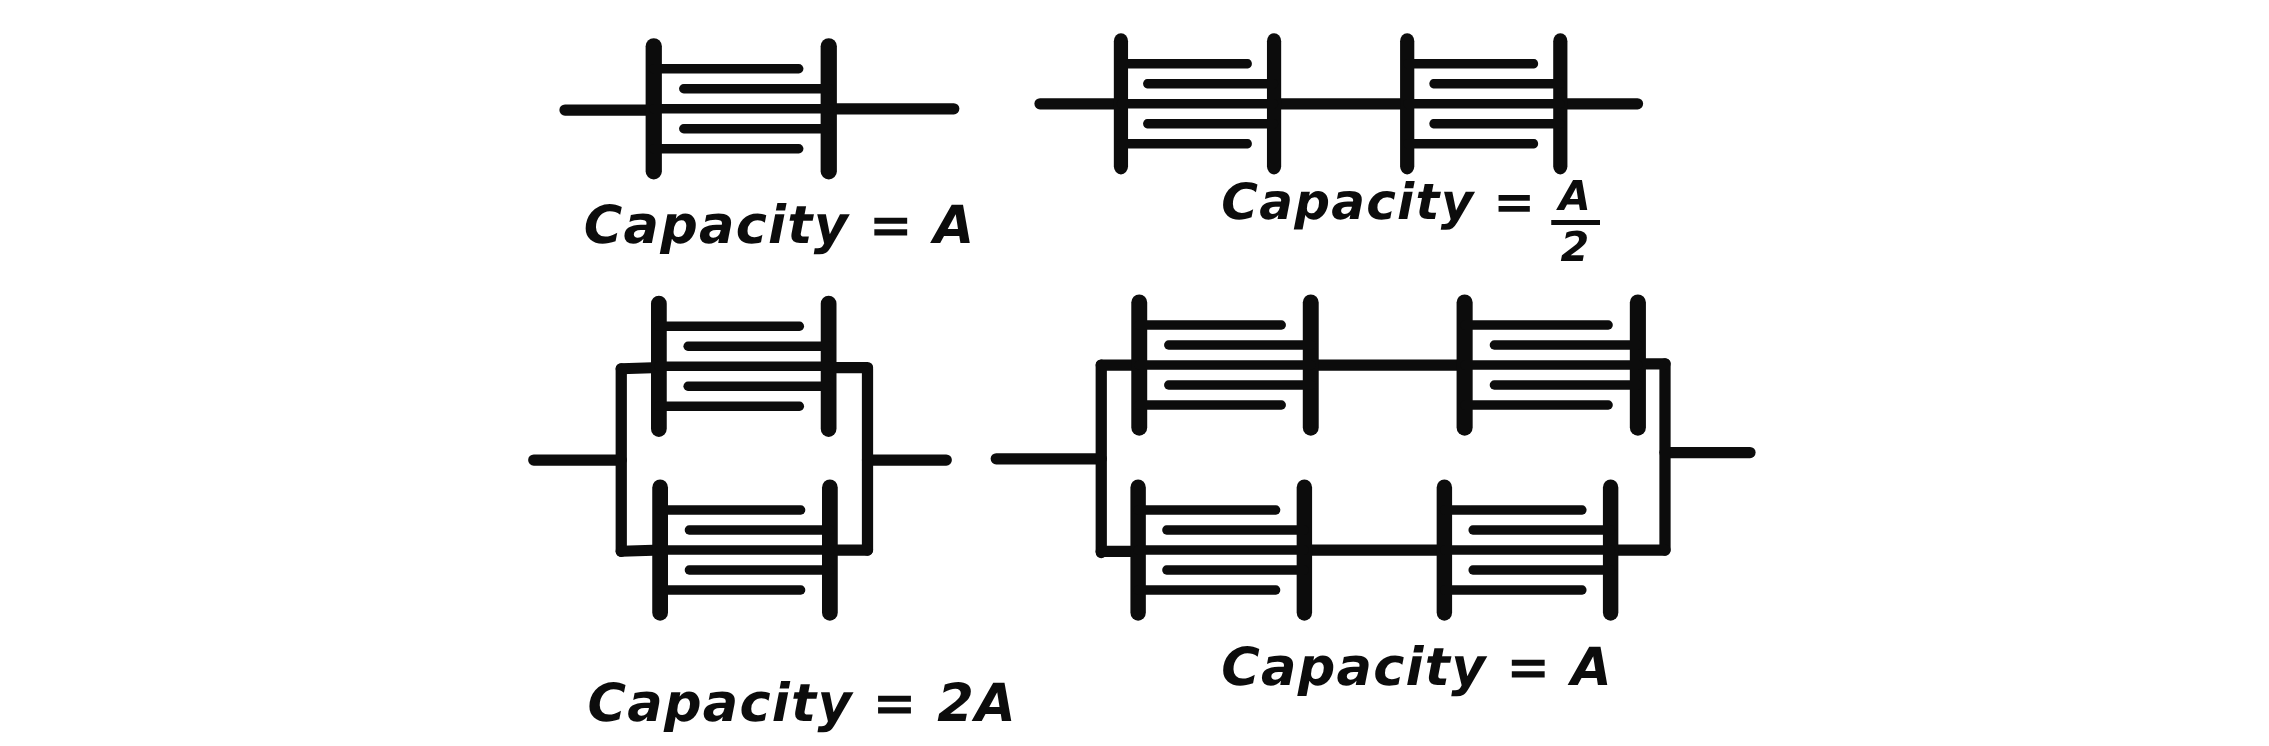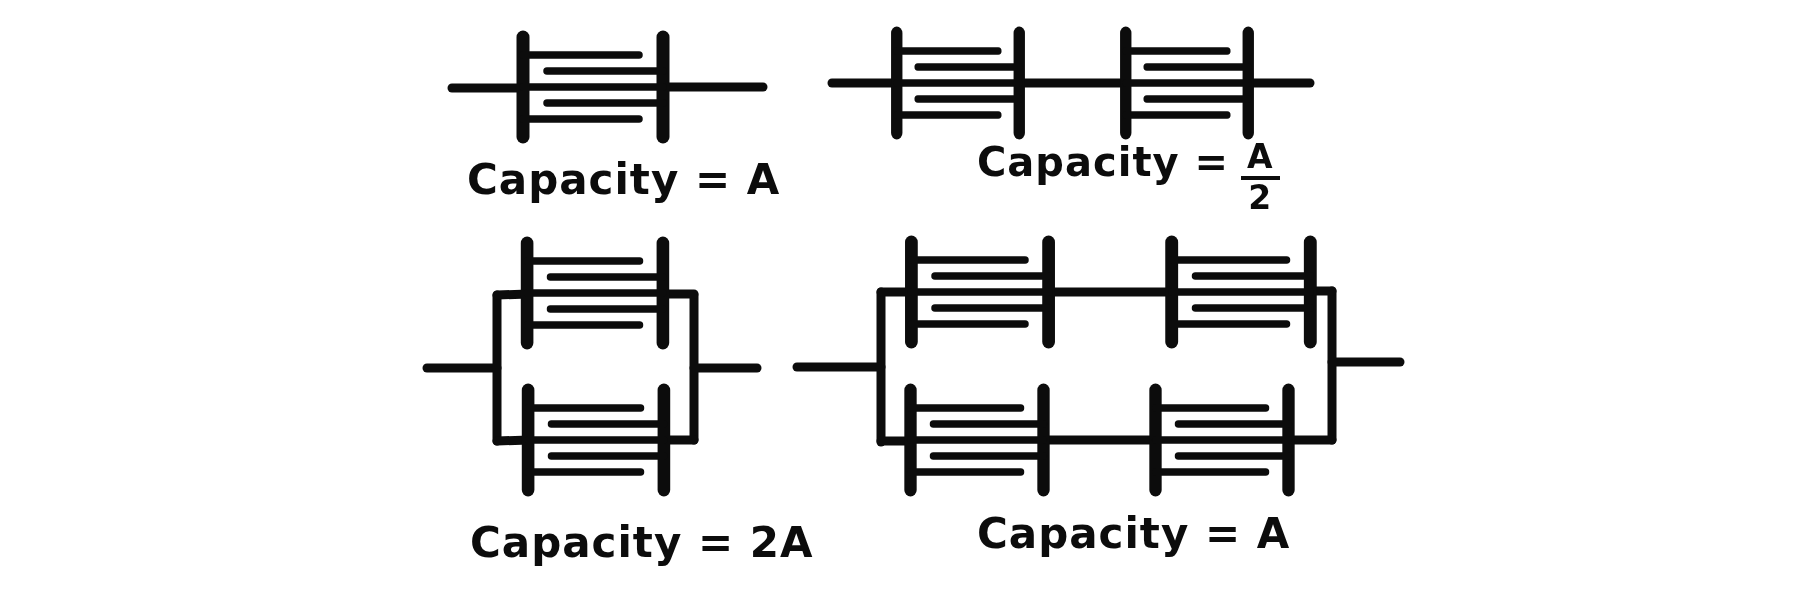--- a/index.html
+++ b/index.html
@@ -3,20 +3,21 @@
 <meta charset="utf-8">
 <style>
   :root { --ink:#0c0c0c; --paper:#ffffff; }
   html,body { margin:0; padding:0; background:var(--paper); }
   .canvas {
     position:relative;
     width:1517px; height:597px;
     background:var(--paper);
     font-family:"DejaVu Sans", sans-serif;
     overflow:hidden;
+    font-style:italic;
   }
   svg.circuit { position:absolute; left:0; top:0; }
   svg.circuit line, svg.circuit path { stroke:var(--ink); stroke-linecap:round; fill:none; }
   .bar   { stroke-width:13px; }
   .plate { stroke-width:7.5px; }
   .wire  { stroke-width:9px; }
   .caption {
     position:absolute;
     color:var(--ink);
     font-weight:bold;
@@ -104,17 +105,17 @@
   <div class="caption" style="left:467px; top:157px;">Capacity = A</div>
 
   <div class="caption caption-with-fraction" style="left:977px; top:140px;">
     <span>Capacity =</span>
     <span class="fraction">
       <span class="num">A</span>
       <span class="den">2</span>
     </span>
   </div>
 
-  <div class="caption" style="left:470px; top:520px;">Capacity = 2A</div>
+  <div class="caption" style="left:470px; top:540px;">Capacity = 2A</div>
 
   <div class="caption" style="left:977px; top:511px;">Capacity = A</div>
 
 </div>
 
 </body></html>

